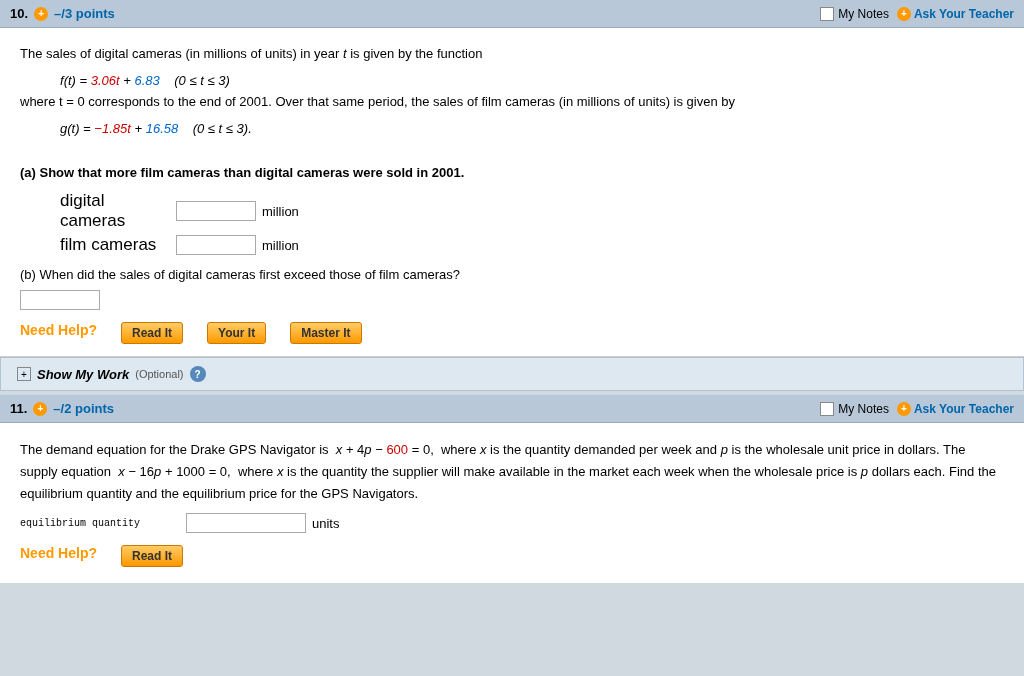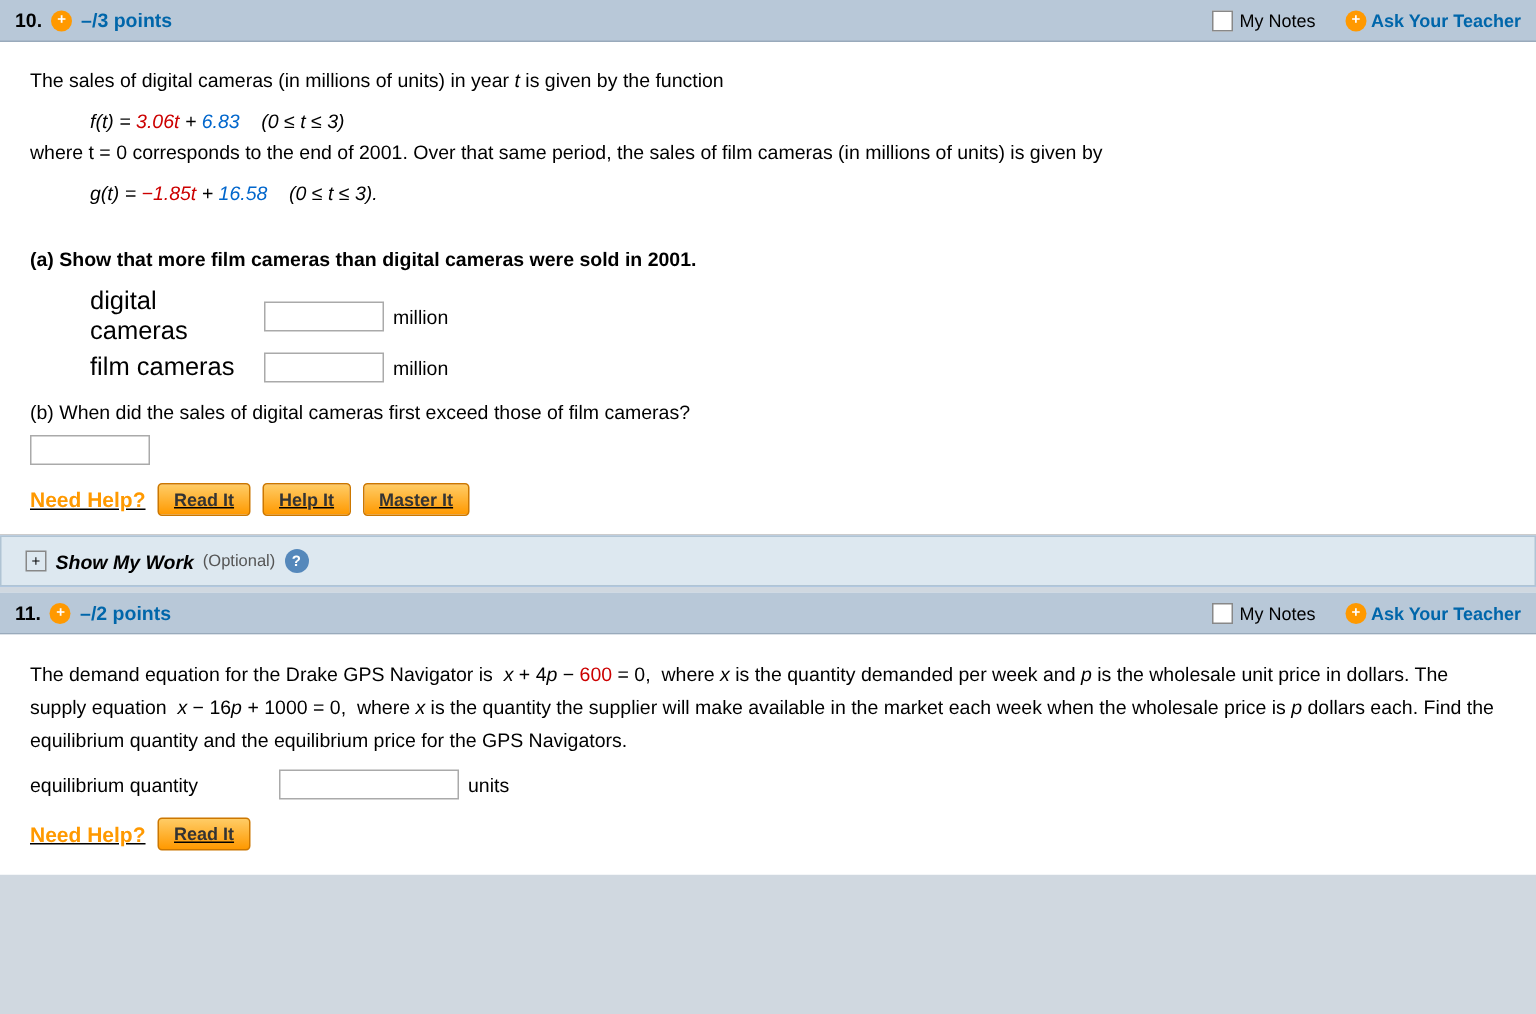--- a/index.html
+++ b/index.html
@@ -27,21 +27,21 @@
       font-size: 13px;
     }
     .points-badge {
       color: #0066aa;
       font-weight: bold;
       font-size: 13px;
     }
     .top-bar-right {
       display: flex;
       align-items: center;
-      gap: 20px;
+      gap: 8px;
     }
     .my-notes-btn {
       display: flex;
       align-items: center;
       gap: 4px;
       font-size: 12px;
       cursor: pointer;
     }
     .checkbox-small {
       width: 14px;
@@ -122,23 +122,22 @@
       border: 1px solid #aaa;
       height: 20px;
       width: 80px;
       display: block;
       margin-top: 4px;
       margin-left: 0;
     }
     .need-help {
       margin-top: 12px;
       display: flex;
-      align-items: center;
-      gap: 8px;
-      text-decoration: underline;
+      align-items: flex-start;
+      gap: 24px;
     }
     .need-help-label {
       color: #ff9900;
       font-weight: bold;
       font-size: 14px;
     }
     .help-btn {
       background: linear-gradient(to bottom, #ffcc66, #ff9900);
       border: 1px solid #cc7700;
       border-radius: 3px;
@@ -202,41 +201,42 @@
     }
     .action-btn {
       border: 1px solid #aaa;
       background: linear-gradient(to bottom, #f8f8f8, #e0e0e0);
       border-radius: 3px;
       padding: 4px 12px;
       font-size: 12px;
       cursor: pointer;
     }
     .section-wrapper {
-      background: #3b82f6;
+      background: #a16207;
       margin-bottom: 4px;
     }
 
     
     .section11 {
       background: white;
     }
     .question11-body {
       background: white;
       padding: 16px 20px 16px 20px;
     }
     .equil-row {
       display: flex;
       align-items: center;
       margin: 6px 0;
       gap: 6px;
     }
     .equil-label {
       width: 160px;
-      font-size: 13px;
+      font-size: 10px;
+      font-family: Liberation Mono, monospace;
     }
     .dollar-sign {
       font-size: 13px;
     }
   </style>
 </head>
 <body>
 
 <div class="section-wrapper">
 
@@ -286,21 +286,21 @@
       <input type="text" class="input-inline" style="">
       <span class="unit-label">million</span>
     </div>
     <div class="question-text part-b">
       <span>(b) When did the sales of digital cameras first exceed those of film cameras?</span>
       <input type="text" class="part-b-input" style="">
     </div>
     <div class="need-help">
       <span class="need-help-label">Need Help?</span>
       <button class="help-btn">Read It</button>
-      <button class="help-btn">Help It</button>
+      <button class="help-btn">Your It</button>
       <button class="help-btn">Master It</button>
     </div>
   </div>
 
   <div class="show-my-work">
     <div class="expand-icon">+</div>
     <span class="show-my-work-label">Show My Work</span>
     <span class="optional-label">(Optional)</span>
     <div class="info-icon">?</div>
   </div>

